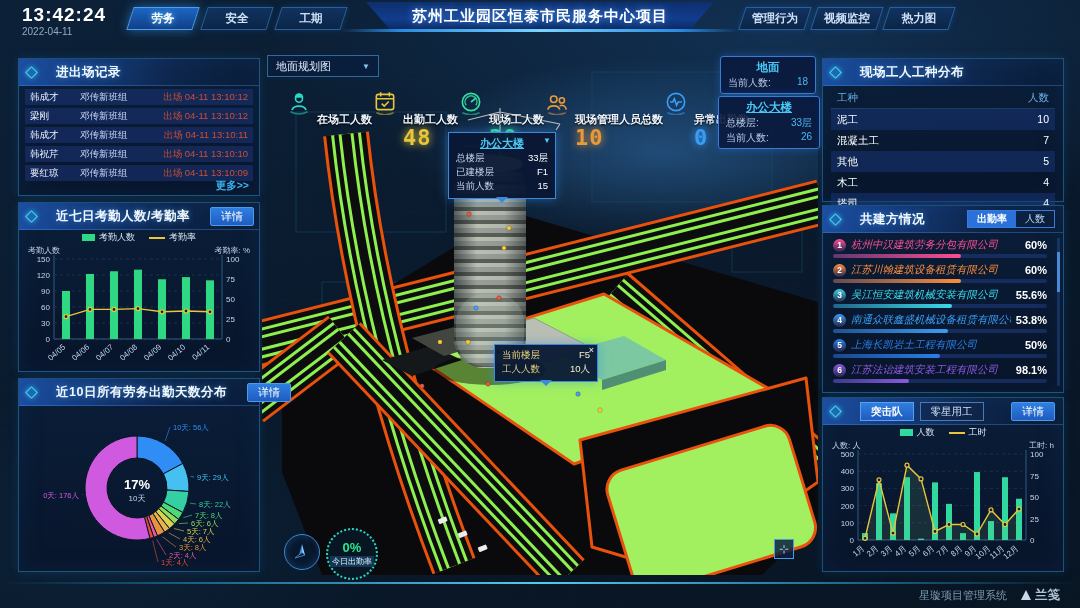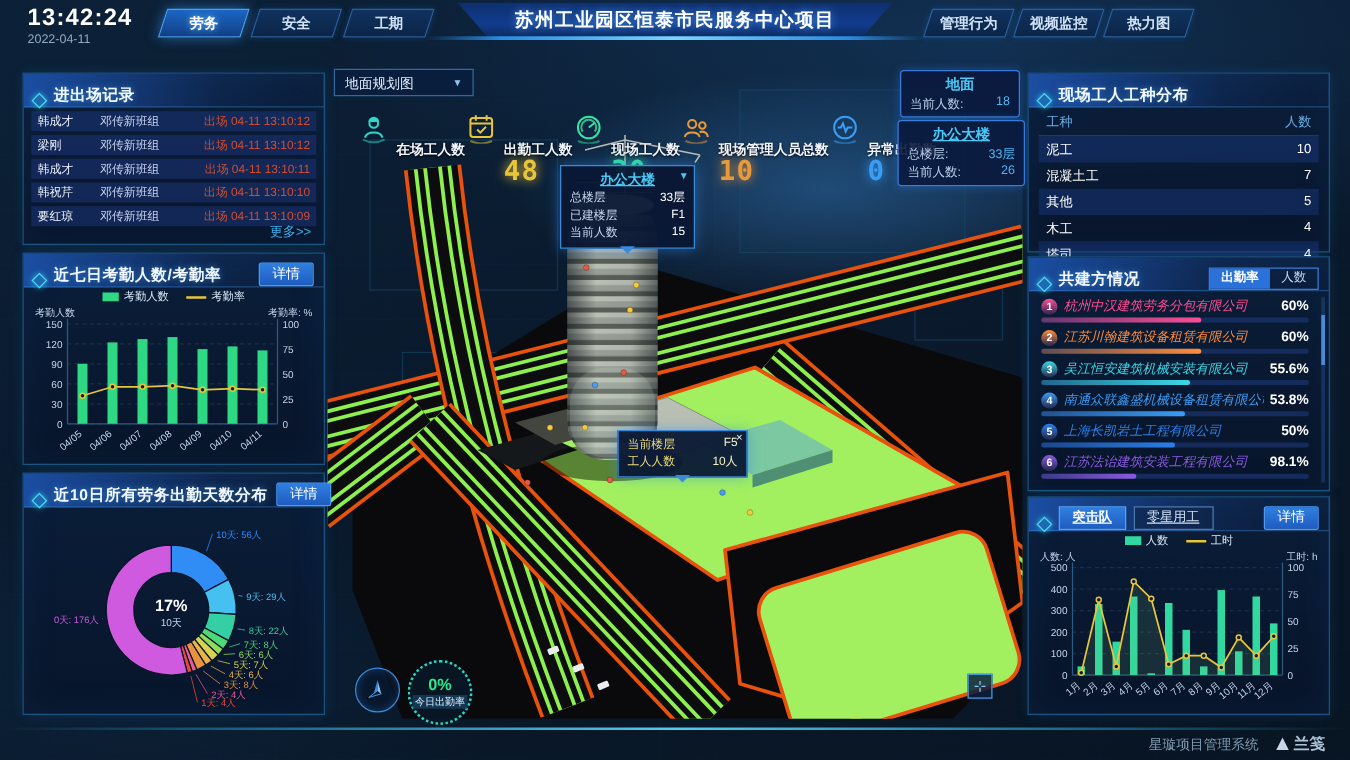--- a/index.html
+++ b/index.html
@@ -38,35 +38,35 @@
   .panel{position:absolute;width:240px;background:linear-gradient(180deg,rgba(10,30,58,.92),rgba(8,20,42,.88));
     border:1px solid rgba(46,130,190,.55);z-index:20;
     box-shadow:0 0 10px rgba(30,140,220,.16), inset 0 0 26px rgba(20,70,130,.18);}
   .lcol{left:18px;} .rcol{left:822px;}
   .p-entry{top:58px;height:136px;}
   .p-att7{top:202px;height:168px;}
   .p-donut{top:378px;height:192px;}
   .p-types{top:58px;height:142px;}
   .p-partners{top:205px;height:186px;overflow:hidden;}
   .p-assault{top:397px;height:173px;}
-  .panel-h{height:26px;display:flex;align-items:flex-end;gap:7px;padding:0 8px;
+  .panel-h{height:26px;display:flex;align-items:center;gap:20px;padding:0 8px;
     background:linear-gradient(90deg,rgba(30,86,180,.85),rgba(22,56,120,.3) 65%,rgba(20,50,110,0));
     border-bottom:1px solid rgba(70,150,230,.35);}
   .dia{width:7px;height:7px;border:1px solid #4ad9f0;transform:rotate(45deg);flex:none;
     background:rgba(40,180,230,.3);box-shadow:0 0 5px #2ab8e0;}
   .pt{font-size:12.5px;font-weight:bold;letter-spacing:.5px;color:#f2f8ff;text-shadow:0 0 6px rgba(80,180,255,.55);white-space:nowrap;}
   .detail-btn{margin-left:auto;font-size:11px;line-height:15px;padding:1px 10px;flex:none;
     background:linear-gradient(180deg,#2f7fe0,#1f5cc0);border:1px solid #4a9af0;border-radius:2px;color:#fff;cursor:pointer;}
   
   .erow{display:flex;height:16px;margin:3px 6px 0 6px;background:rgba(26,50,112,.62);
     align-items:center;font-size:9.5px;padding:0 5px;}
   .ename{width:50px;color:#eef4ff;}
   .eteam{flex:1;color:#c6d3f0;}
   .etime{color:#cf4e32;}
-  .more{position:absolute;right:10px;bottom:2px;font-size:10.5px;color:#3ab4f0;cursor:pointer;font-weight:normal;}
+  .more{position:absolute;right:10px;bottom:2px;font-size:10.5px;color:#3ab4f0;cursor:pointer;font-weight:bold;}
   
   .legend{display:flex;justify-content:center;align-items:center;gap:14px;height:15px;font-size:9px;color:#d8e8f8;}
   .legend .it{display:flex;align-items:center;gap:4px;}
   .tick{font-size:8px;fill:#c3d6ec;}
   
   .th,.tr{display:flex;justify-content:space-between;padding:3px 6px;font-size:10.5px;}
   .ttable{margin:2px 8px;}
   .th{color:#69aee8;border-bottom:1px solid rgba(70,140,210,.3);}
   .tr{color:#fff;padding:3.5px 6px;}
   .tr.odd{background:rgba(24,52,116,.55);}
@@ -78,21 +78,21 @@
   .prow1{display:flex;align-items:center;gap:5px;}
   .badge{width:13px;height:13px;border-radius:50%;color:#fff;font-size:8.5px;font-weight:bold;
     display:flex;align-items:center;justify-content:center;flex:none;}
   .pname{flex:1;font-size:10.5px;font-style:italic;white-space:nowrap;overflow:hidden;}
   .ppct{font-size:11px;font-weight:bold;color:#fff;flex:none;}
   .pbar{height:4px;background:rgba(28,56,118,.65);margin-top:2px;border-radius:2px;}
   .pfill{height:100%;border-radius:2px;}
   .psb{position:absolute;right:3px;top:32px;bottom:6px;width:3px;background:rgba(40,80,140,.45);}
   .psbt{position:absolute;top:14px;width:3px;height:40px;background:#4a8ad9;}
   
-  .atab{font-size:10.5px;line-height:17px;padding:0 10px;cursor:pointer;flex:none;text-decoration:underline;}
+  .atab{font-size:10.5px;line-height:17px;padding:0 10px;cursor:pointer;flex:none;}
   .atab.active{background:linear-gradient(180deg,#2f7fe0,#1f5cc0);border:1px solid #5aa0f0;color:#fff;font-weight:bold;}
   .atab.idle{border:1px solid #4a7ab0;background:rgba(16,36,72,.6);color:#cfe0f5;margin-left:6px;}
   
   .map{position:absolute;left:262px;top:42px;width:556px;height:533px;z-index:5;}
   .map-svg{position:absolute;inset:0;width:556px;height:533px;}
   .selector{position:absolute;left:5px;top:13px;width:112px;height:22px;box-sizing:border-box;
     background:rgba(10,30,62,.92);border:1px solid #2e6aa0;display:flex;align-items:center;
     justify-content:space-between;padding:0 8px;font-size:11px;color:#e2eeff;cursor:pointer;z-index:12;}
   .selector .caret{color:#8ec2f0;font-size:8px;}
   .stats{position:absolute;left:24px;top:42px;width:436px;display:flex;justify-content:space-between;z-index:11;}

